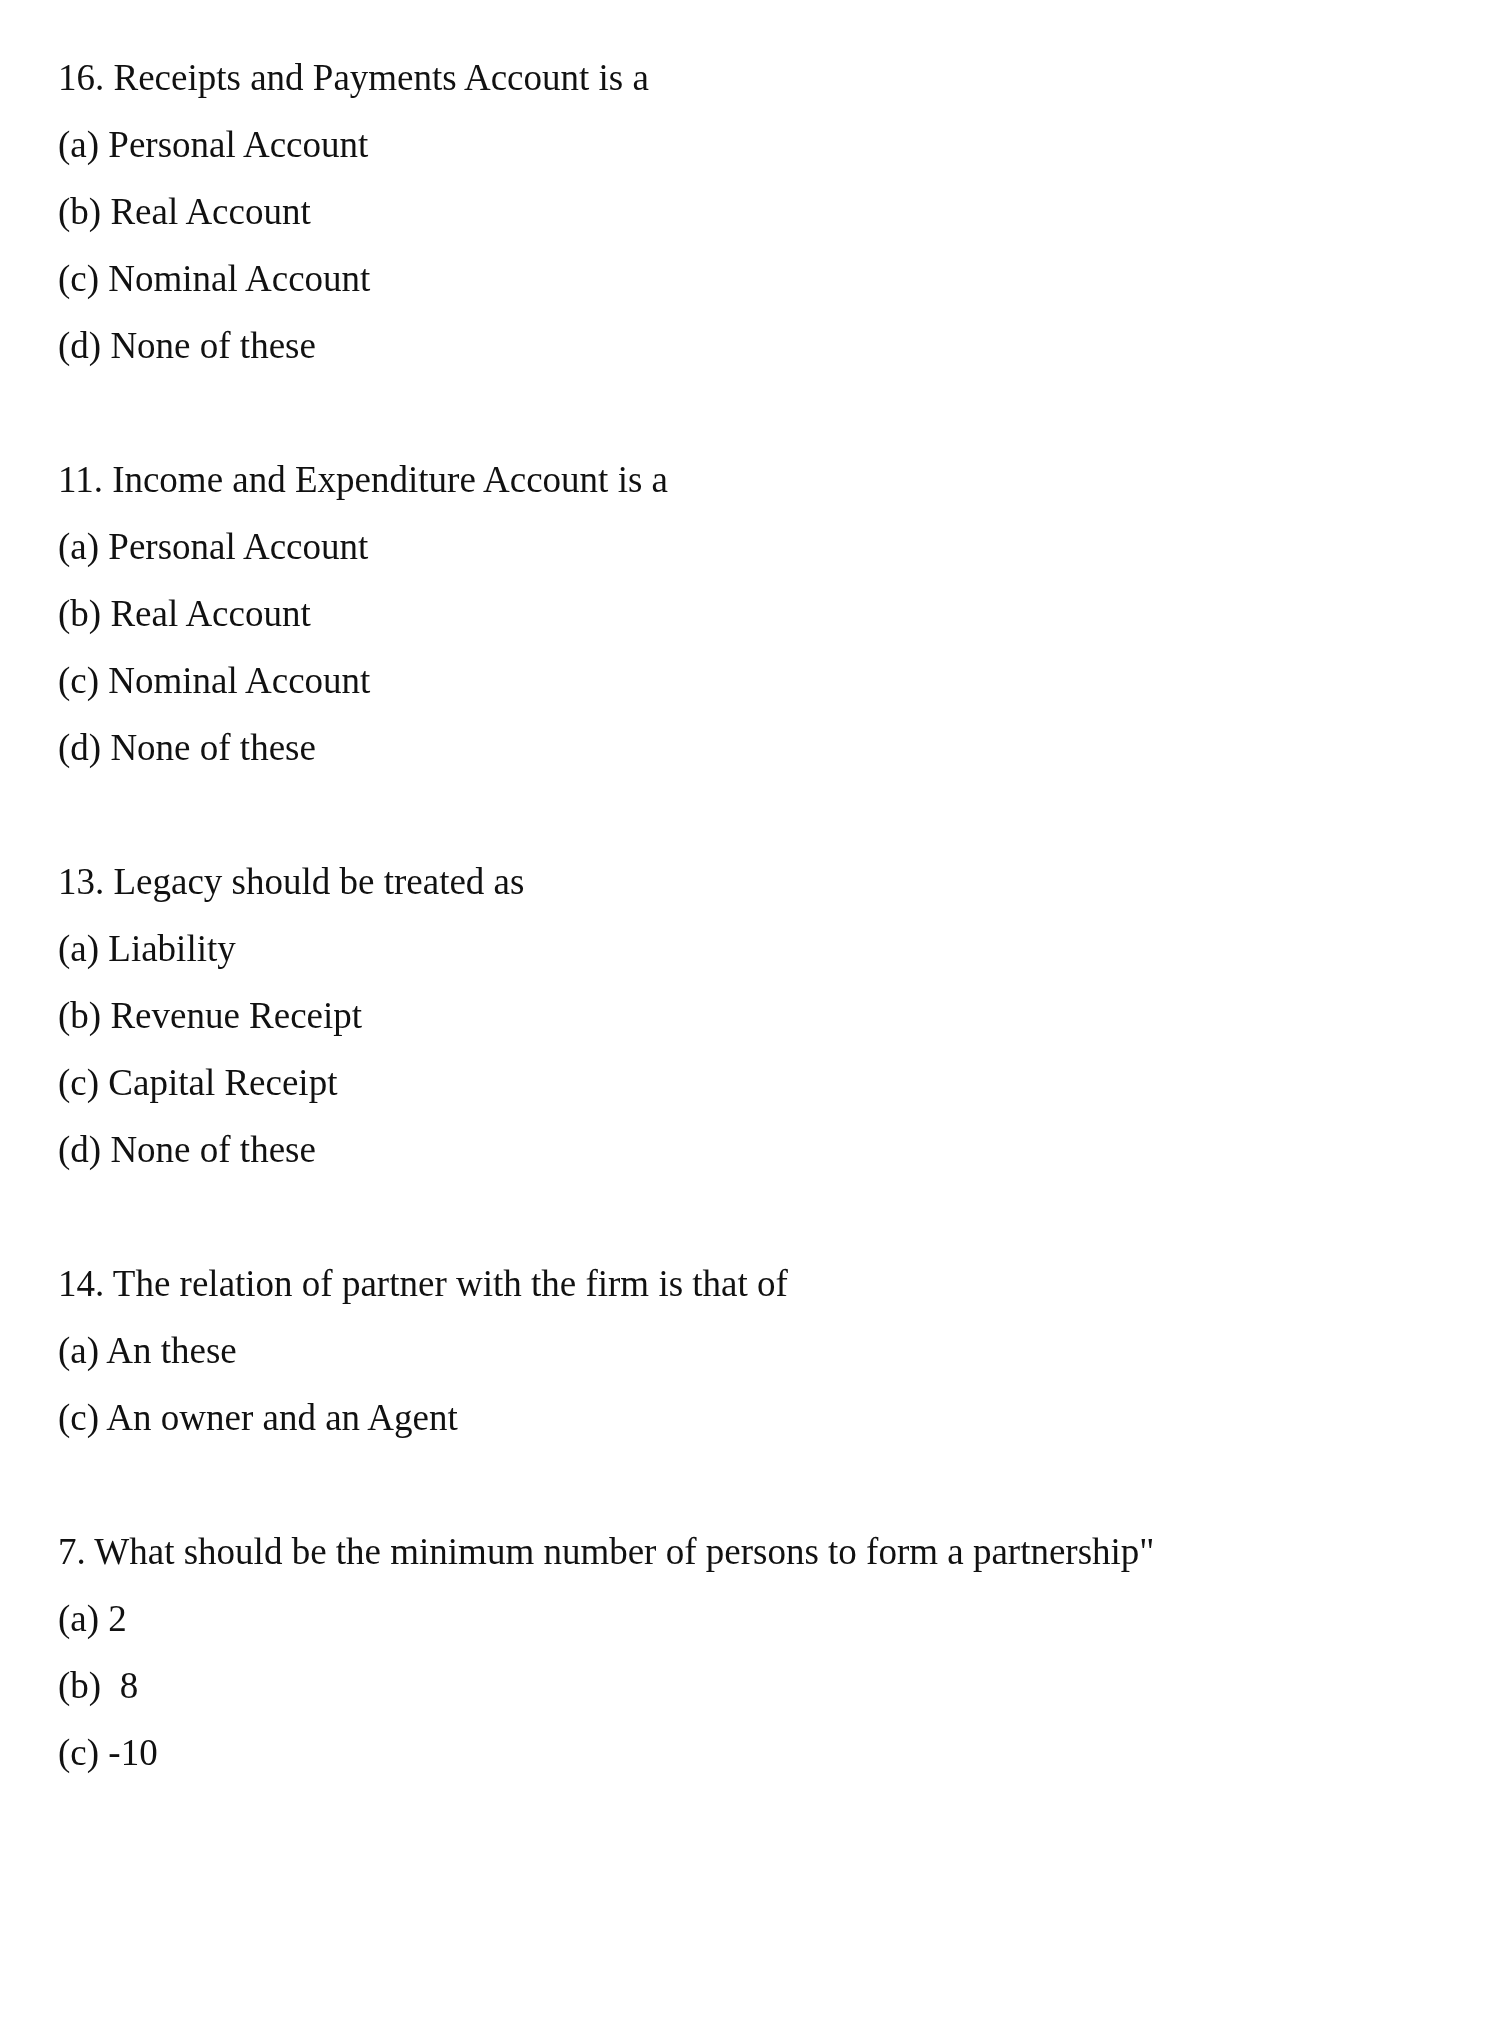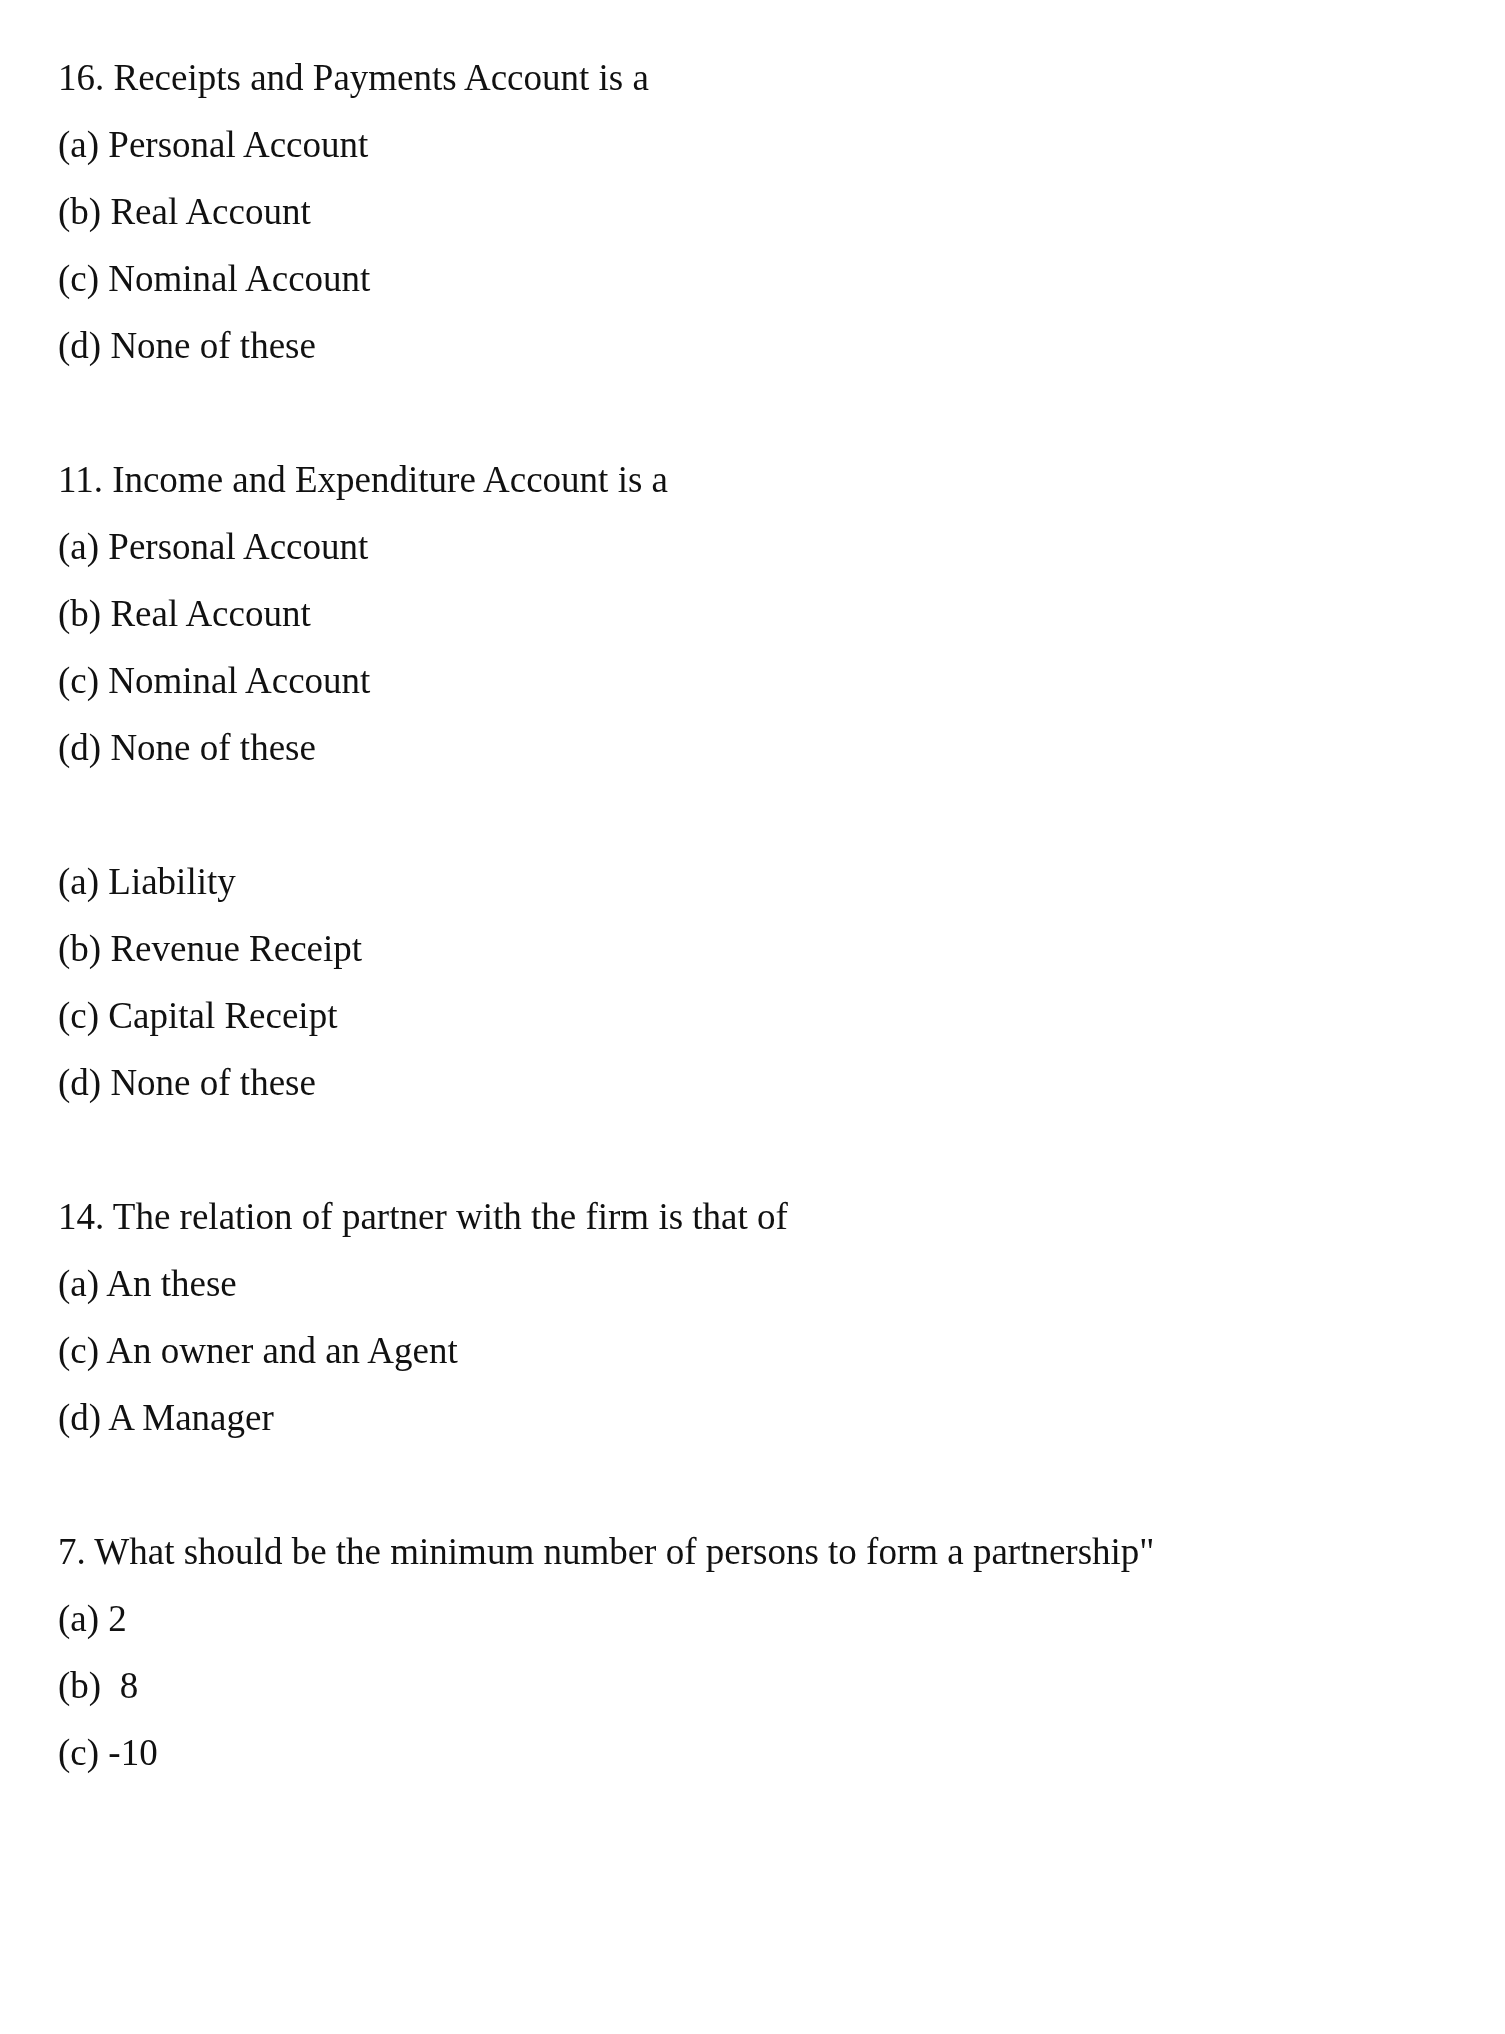--- a/index.html
+++ b/index.html
@@ -46,31 +46,31 @@
 
   <div class="question">
     <div class="line">11. Income and Expenditure Account is a</div>
     <div class="line">(a) Personal Account</div>
     <div class="line">(b) Real Account</div>
     <div class="line">(c) Nominal Account</div>
     <div class="line">(d) None of these</div>
   </div>
 
   <div class="question">
+    <div class="line">13. Legacy should be treated as</div>
     <div class="line">(a) Liability</div>
     <div class="line">(b) Revenue Receipt</div>
     <div class="line">(c) Capital Receipt</div>
     <div class="line">(d) None of these</div>
   </div>
 
   <div class="question">
     <div class="line">14. The relation of partner with the firm is that of</div>
     <div class="line">(a) An these</div>
     <div class="line">(c) An owner and an Agent</div>
-    <div class="line">(d) A Manager</div>
   </div>
 
   <div class="question">
     <div class="line">7. What should be the minimum number of persons to form a partnership"</div>
     <div class="line">(a) 2</div>
     <div class="line">(b)  8</div>
     <div class="line">(c) -10</div>
   </div>
 
 </div>

